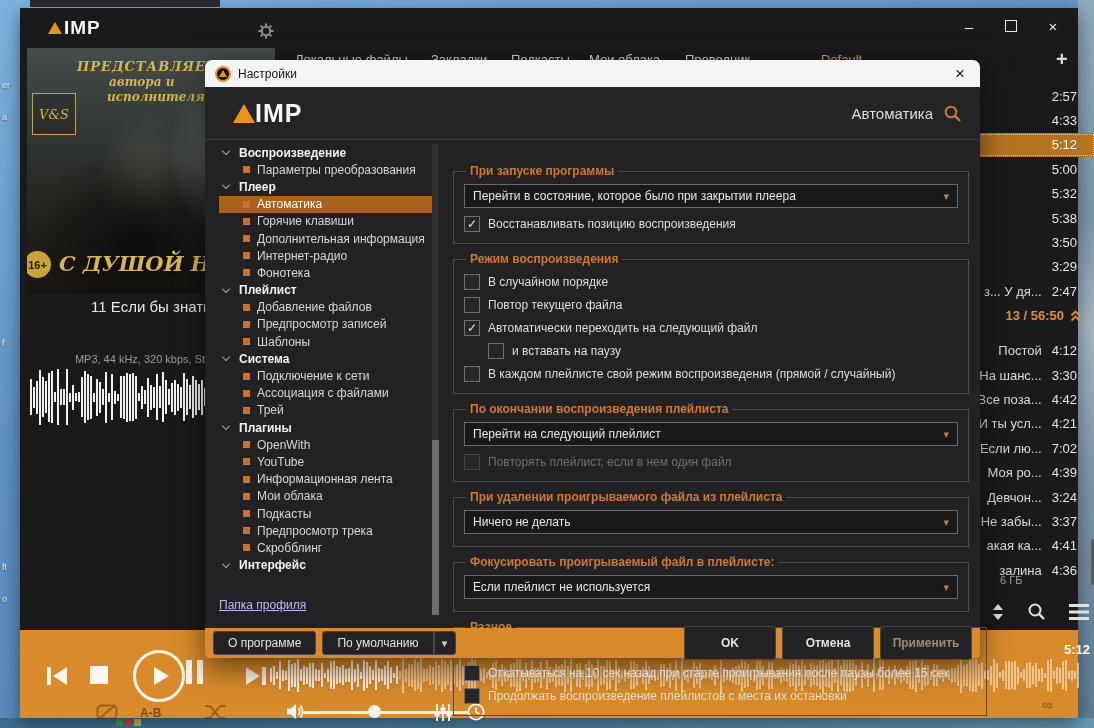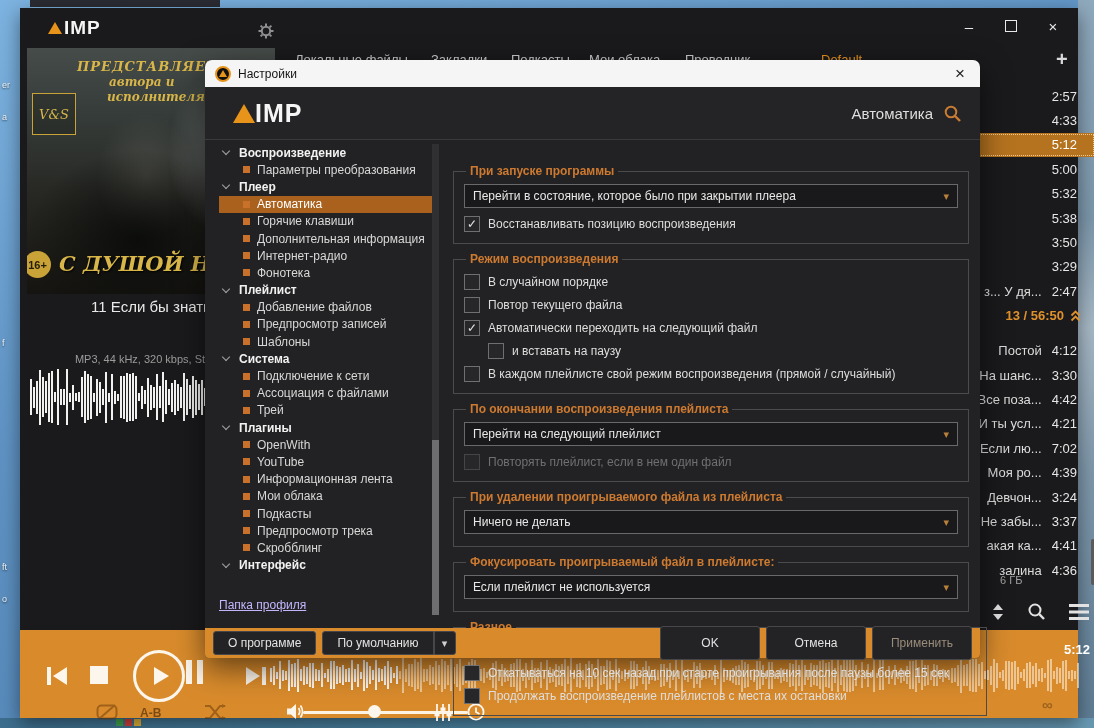--- a/index.html
+++ b/index.html
@@ -136,21 +136,21 @@
 
   
   #dlg-footer{left:0;top:568px;width:775px;height:30px;background:#d98b2c;border-radius:0 0 4px 4px;
     display:flex;align-items:center;padding:0 8px;box-sizing:border-box;gap:6px;}
   .dbtn{height:22px;background:#232326;border:1px solid #47474a;border-radius:3px;color:#e2e2e2;
     font-size:12px;display:flex;align-items:center;justify-content:center;padding:0 14px;white-space:nowrap;}
   #btn-defaults-wrap{display:flex;}
   #btn-defaults{border-radius:3px 0 0 3px;}
   #btn-defaults-caret{width:20px;padding:0;border-left:1px solid #47474a;border-radius:0 3px 3px 0;}
   #footer-spacer{flex:1;}
-  .dbtn.wide{width:100px;padding:16px;box-sizing:border-box;}
+  .dbtn.wide{width:92px;padding:16px;box-sizing:border-box;font-weight:bold;}
   #btn-apply{color:#9a8c7a;}
   svg{display:block;}
 </style>
 </head>
 <body>
 
 <div class="abs" id="desktop-topbar"></div>
 <div class="abs" id="desktop-right"></div>
 <div class="abs" id="desktop-bottom"></div>
 <div class="abs" id="taskbar-chip">

